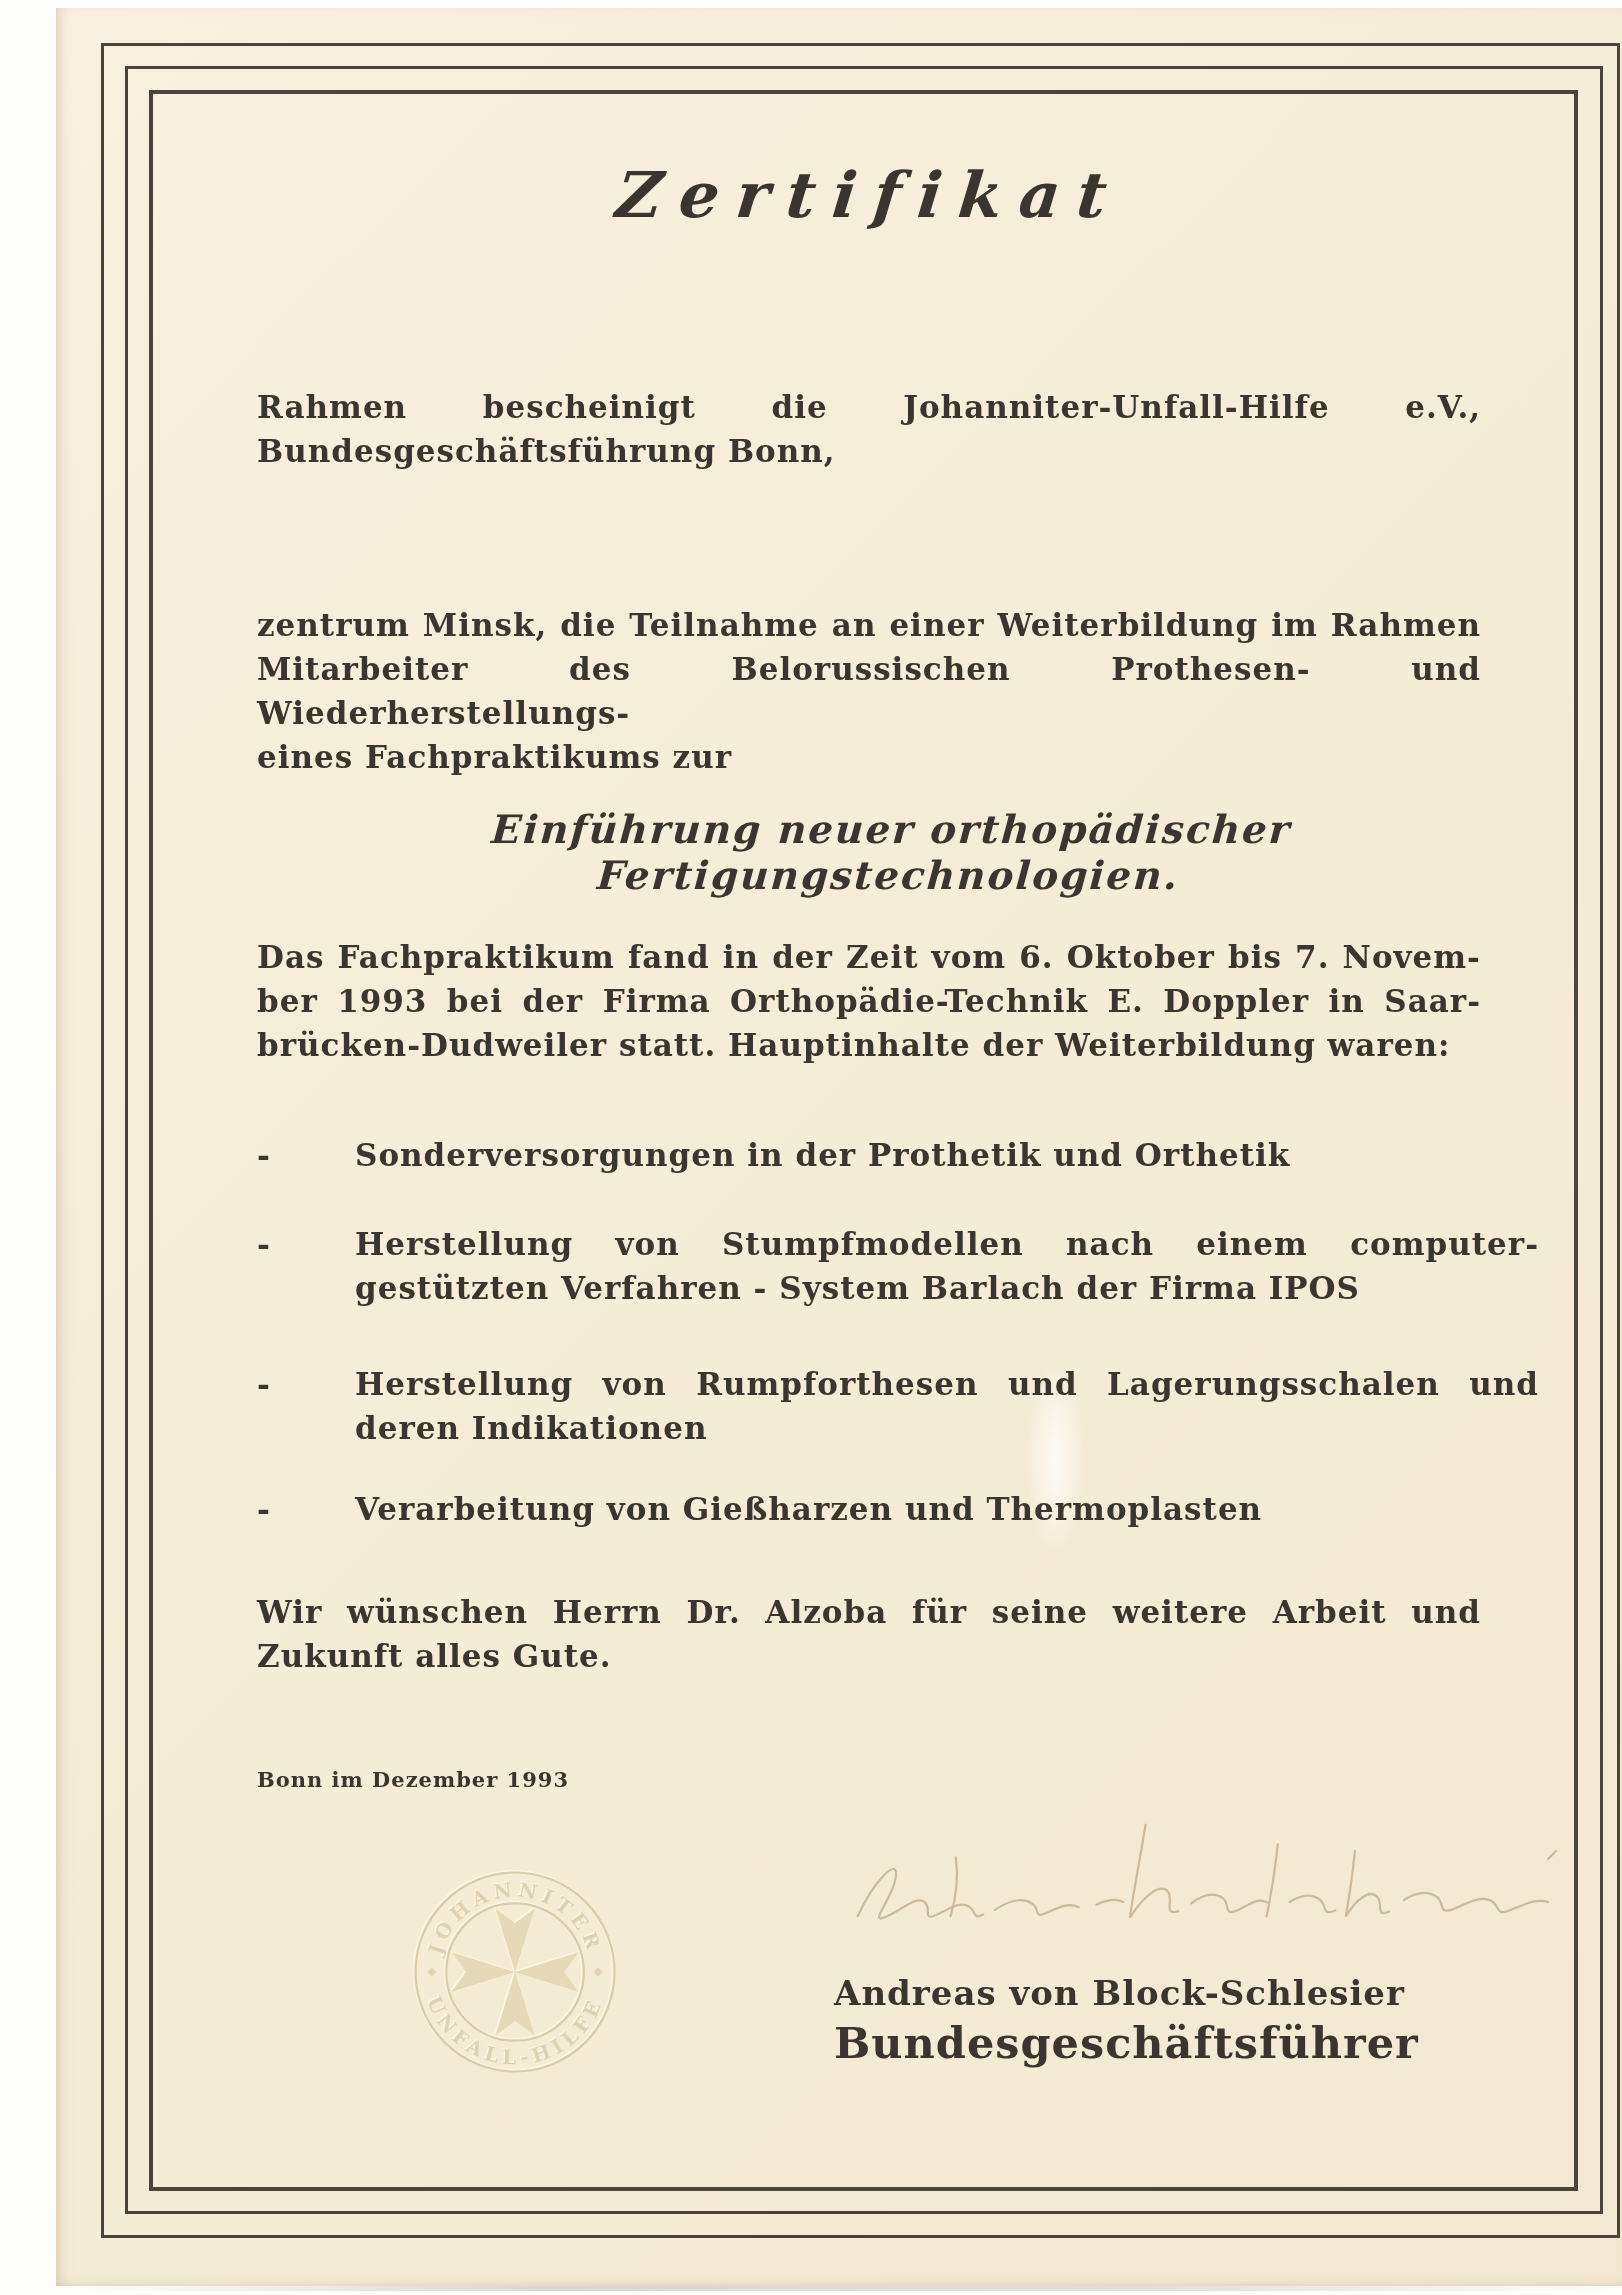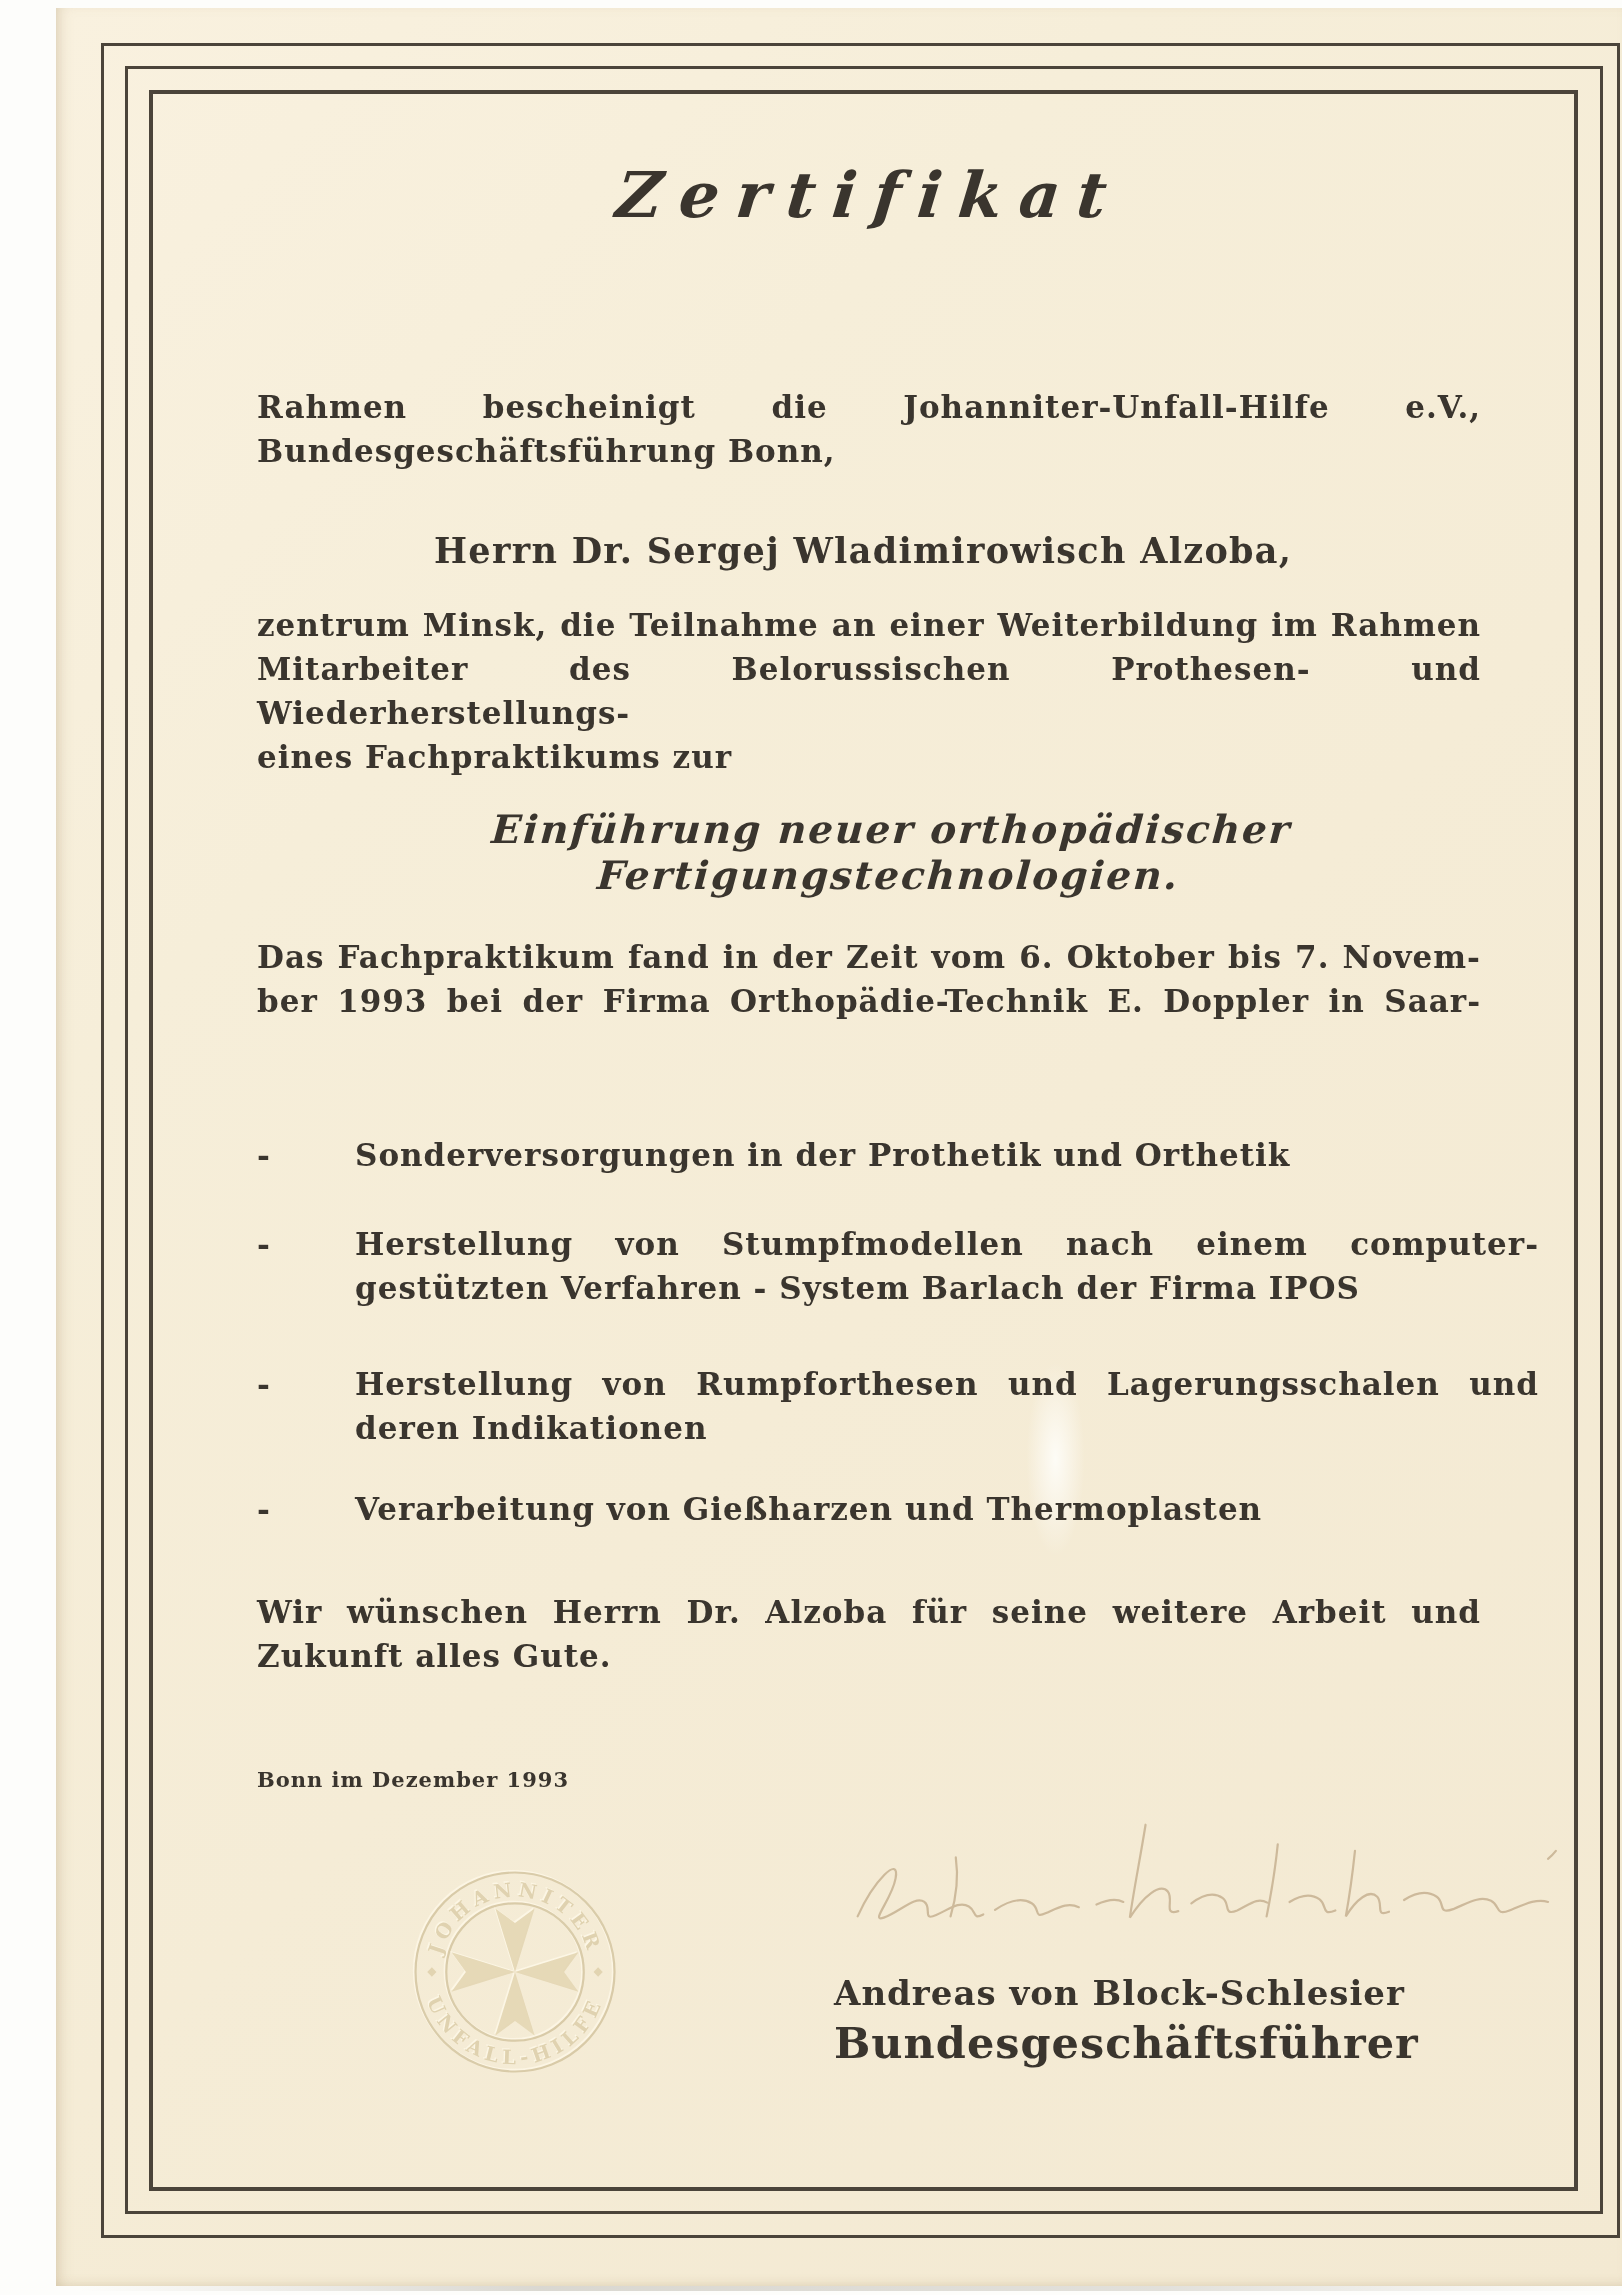--- a/index.html
+++ b/index.html
@@ -61,33 +61,33 @@
   <div class="frame mid"></div>
   <div class="frame inner"></div>
 
   <div class="title ink">Zertifikat</div>
 
   <div class="para p-intro ink">
       <div class="jline">Rahmen bescheinigt die Johanniter-Unfall-Hilfe e.V.,</div>
       <div>Bundesgeschäftsführung Bonn,</div>
     </div>
 
-  <div class="recipient ink">Herrn Dr. Sergej Wladimirowisch Alzoba,</div>
 
   <div class="para p-body1 ink">
       <div class="jline">zentrum Minsk, die Teilnahme an einer Weiterbildung im Rahmen</div>
       <div class="jline">Mitarbeiter des Belorussischen Prothesen- und Wiederherstellungs-</div>
       <div>eines Fachpraktikums zur</div>
     </div>
 
   <div class="course ink">Einführung neuer orthopädischer Fertigungstechnologien.</div>
 
   <div class="para p-body2 ink">
       <div class="jline">Das Fachpraktikum fand in der Zeit vom 6. Oktober bis 7. Novem-</div>
       <div class="jline">ber 1993 bei der Firma Orthopädie-Technik E. Doppler in Saar-</div>
+      <div>brücken-Dudweiler statt. Hauptinhalte der Weiterbildung waren:</div>
     </div>
 
   <div class="topic t1 ink">
       <span class="dash">-</span>
       <div class="tlines">
         <div>Sonderversorgungen in der Prothetik und Orthetik</div>
       </div>
     </div>
   <div class="topic t2 ink">
       <span class="dash">-</span>

